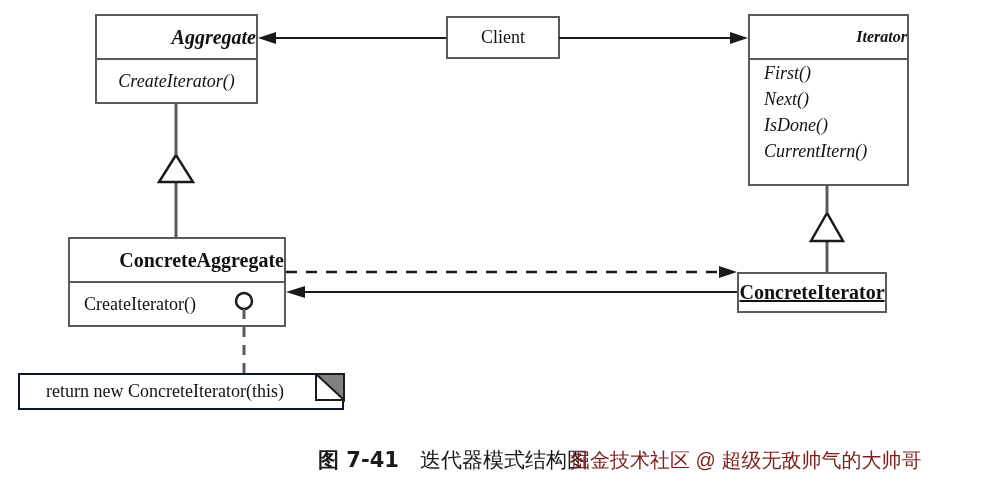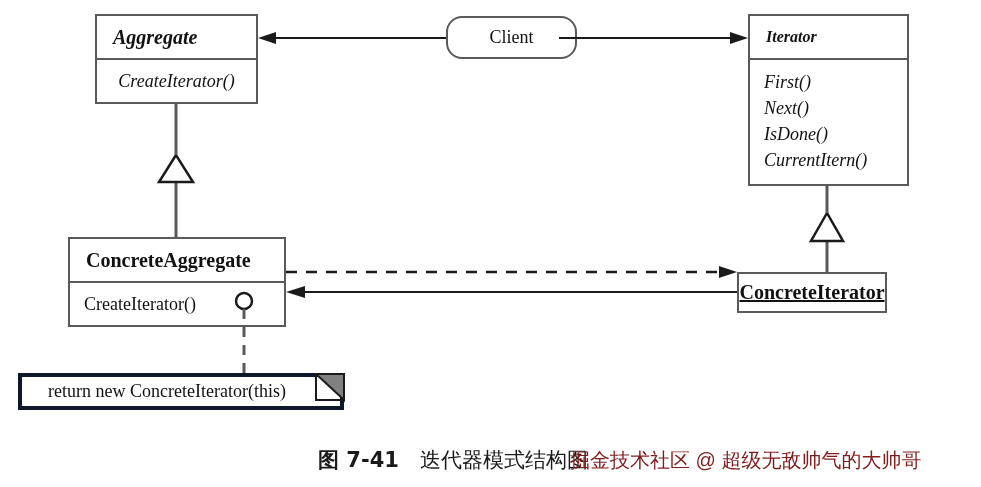--- a/index.html
+++ b/index.html
@@ -26,25 +26,24 @@
   .uml-compartment {
     box-sizing: border-box;
     display: flex;
     flex-direction: column;
     justify-content: center;
   }
   .uml-compartment.divider {
     border-bottom: 2px solid #5a5a5a;
   }
   .uml-title {
-    text-align: left;
+    text-align: right;
     font-weight: bold;
     color: #111111;
     white-space: nowrap;
-    margin-left: 16px;
   }
   .uml-title.italic { font-style: italic; }
   .uml-method {
     color: #111111;
     white-space: nowrap;
     padding-left: 14px;
   }
   .uml-method.italic { font-style: italic; }
   .uml-method.centered {
     padding-left: 0;
@@ -62,21 +61,21 @@
     justify-content: center;
     color: #111111;
     white-space: nowrap;
   }
   .plain-box.bold { font-weight: bold; }
 
   
   .note-box {
     position: absolute;
     box-sizing: border-box;
-    border: 4px solid #0f172a;
+    border: 2px solid #0f172a;
     background: #ffffff;
     display: flex;
     align-items: center;
     color: #111111;
     white-space: nowrap;
   }
   .note-text { padding-left: 26px; }
 
   
   #wires {
@@ -110,29 +109,29 @@
 
   <div class="uml-box" style="left:95px; top:14px; width:163px; height:90px;">
     <div class="uml-compartment divider" style="height:44px;">
       <div class="uml-title italic" style="font-size:20px;">Aggregate</div>
     </div>
     <div class="uml-compartment" style="height:42px;">
       <div class="uml-method italic centered" style="font-size:18px;">CreateIterator()</div>
     </div>
   </div>
 
-  <div class="plain-box" style="left:446px; top:16px; width:131px; height:43px; font-size:18px;border-radius:16px;">
+  <div class="plain-box" style="left:446px; top:16px; width:114px; height:43px; font-size:18px;">
     <span>Client</span>
   </div>
 
   <div class="uml-box" style="left:748px; top:14px; width:161px; height:172px;">
     <div class="uml-compartment divider" style="height:44px;">
       <div class="uml-title italic" style="font-size:16px;">Iterator</div>
     </div>
-    <div class="uml-compartment" style="height:100px; justify-content:flex-start; padding-top:9px;">
+    <div class="uml-compartment" style="height:100px; justify-content:flex-start; ">
       <div class="uml-method italic" style="font-size:18px; line-height:26px;">First()</div>
       <div class="uml-method italic" style="font-size:18px; line-height:26px;">Next()</div>
       <div class="uml-method italic" style="font-size:18px; line-height:26px;">IsDone()</div>
       <div class="uml-method italic" style="font-size:18px; line-height:26px;">CurrentItern()</div>
     </div>
   </div>
 
   <div class="uml-box" style="left:68px; top:237px; width:218px; height:90px;">
     <div class="uml-compartment divider" style="height:44px;">
       <div class="uml-title" style="font-size:20px;">ConcreteAggregate</div>

